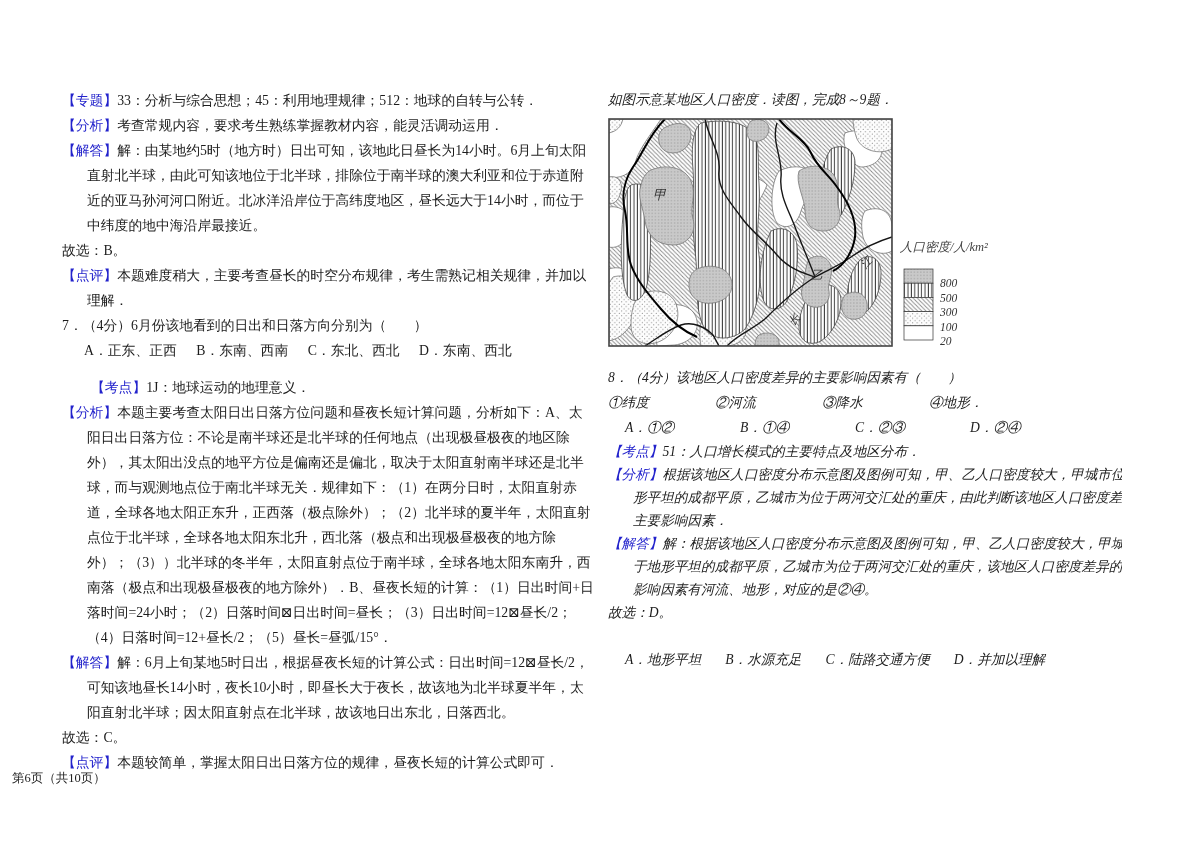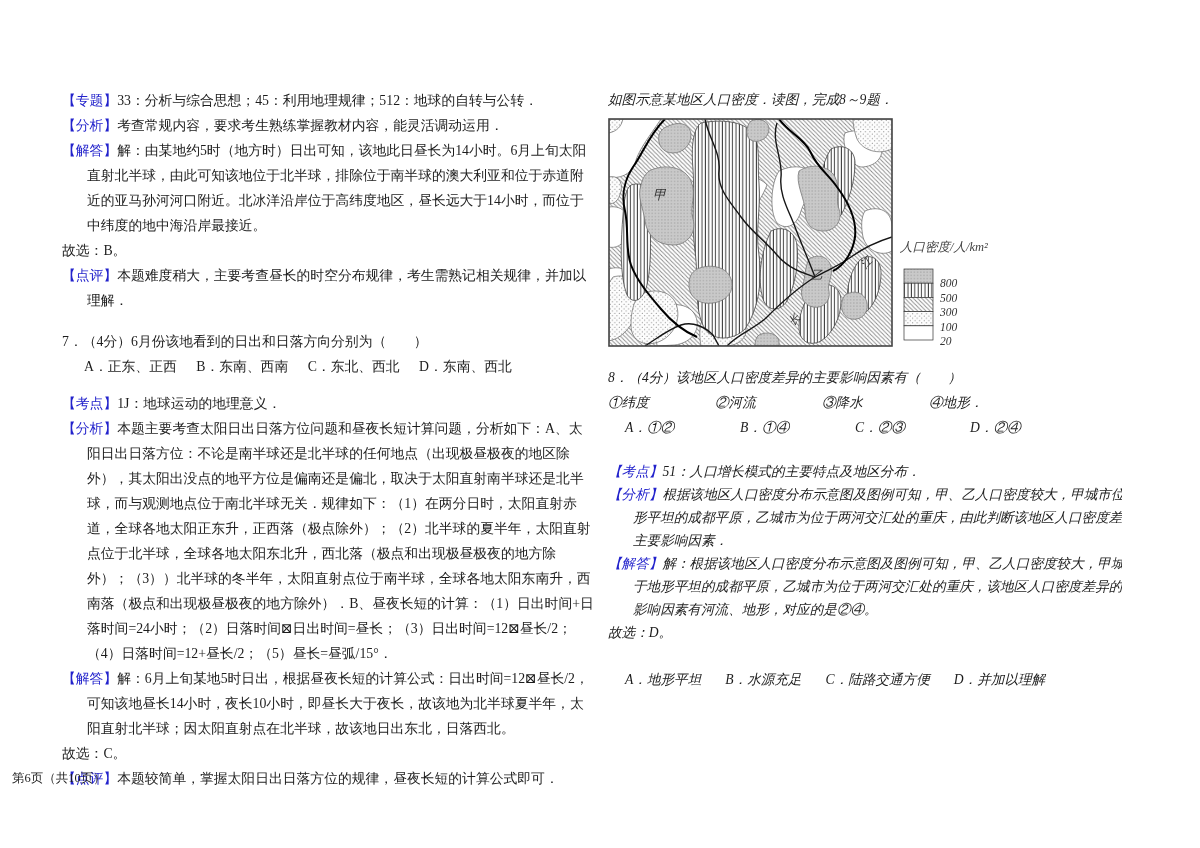--- a/index.html
+++ b/index.html
@@ -8,32 +8,32 @@
     font-family:"Liberation Serif","DejaVu Serif",serif;
     color:#1c1c1c; overflow:hidden;
   }
   .col{position:absolute; top:88px;}
   .col-left{left:62px; width:534px; font-size:13.8px; line-height:25px;}
   .col-right{left:608px; width:545px; font-size:13.6px; line-height:23px;font-style:italic;}
   p{margin:0;}
   .blk{padding-left:25px; text-indent:-25px;}
   .tag{color:#2323cc;}
   .plain{padding-left:0; text-indent:0;}
-  .qblock{margin-top:16px;}
+  .qblock{}
   .stem{white-space:nowrap;}
   .optrow{padding-left:22px; white-space:nowrap;}
   .optrow .opt{display:inline-block; margin-right:16px;}
   .numrow{display:flex; white-space:nowrap;}
   .numrow span{width:107px;}
   .lrow{display:flex; padding-left:17px; white-space:nowrap;align-items:flex-end;}
   .lrow span{width:115px;}
   .lrow9 span{width:auto; margin-right:24px;}
-  .mt20{margin-top:20px;}
+  .mt20{}
   .mt24{margin-top:24px;}
-  .mt12{margin-top:12px;}
+  .mt12{margin-top:12px;margin-left:29px;}
   figure.mapfig{margin:6px 0 9px 0; padding:0;}
   .footer{
     position:absolute; left:12px; right:0; top:770px; text-align:left;
     font-size:12.5px; color:#1c1c1c;
   }
   svg text{font-family:"Liberation Serif","DejaVu Serif",serif;}
 </style>
 </head>
 <body>
 

